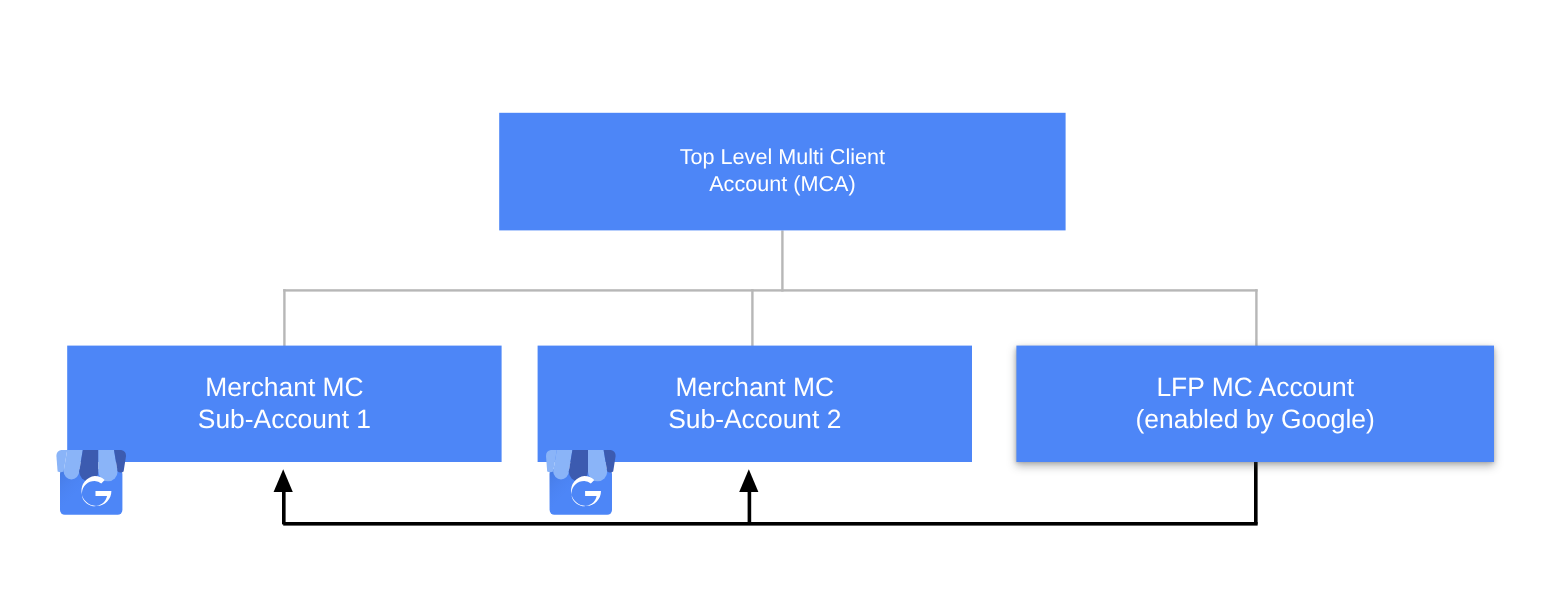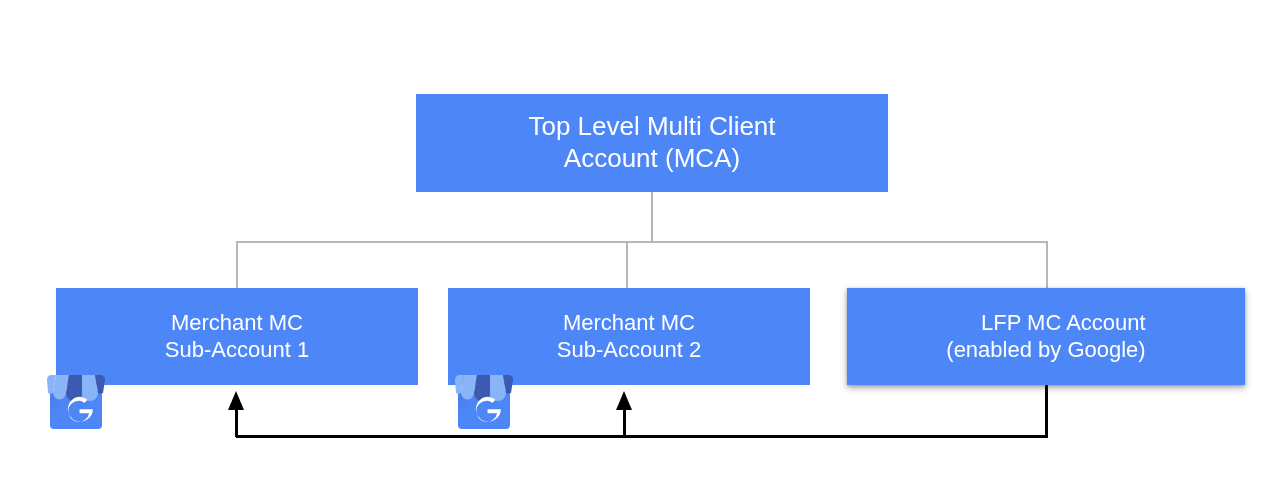--- a/index.html
+++ b/index.html
@@ -34,21 +34,21 @@
   .node .label {
     white-space: pre-line;
     padding: 0 10px;
   }
 
   #node-mca {
     left: 416px;
     top: 94px;
     width: 472px;
     height: 98px;
-    font-size: 26px;
+    font-size: 18px;
   }
   #node-sub1 {
     left: 56px;
     top: 288px;
     width: 362px;
     height: 97px;
     font-size: 22px;
   }
   #node-sub2 {
     left: 448px;
@@ -57,21 +57,20 @@
     height: 97px;
     font-size: 22px;
   }
   #node-lfp {
     left: 847px;
     top: 288px;
     width: 398px;
     height: 97px;
     font-size: 22px;
     box-shadow: 0 3px 7px rgba(60,64,67,0.38), 0 1px 3px rgba(60,64,67,0.28);
-    text-align: right;
   }
 
   
   .gline {
     position: absolute;
     background: #b7b7b7;
     z-index: 2;
   }
   .gline-v { width: 2px; }
   .gline-h { height: 2px; }

